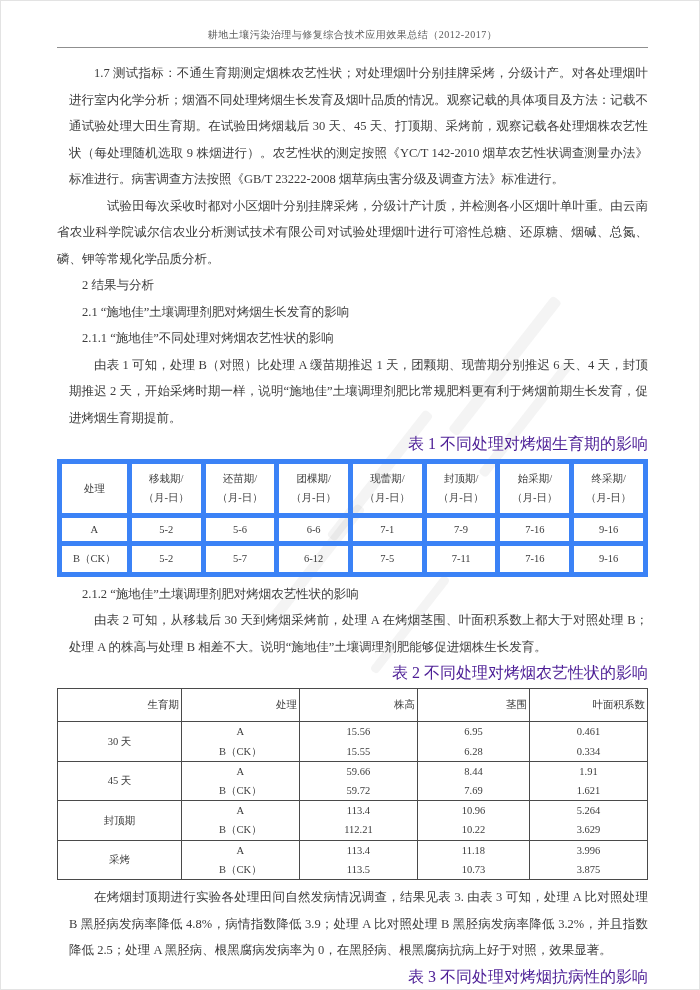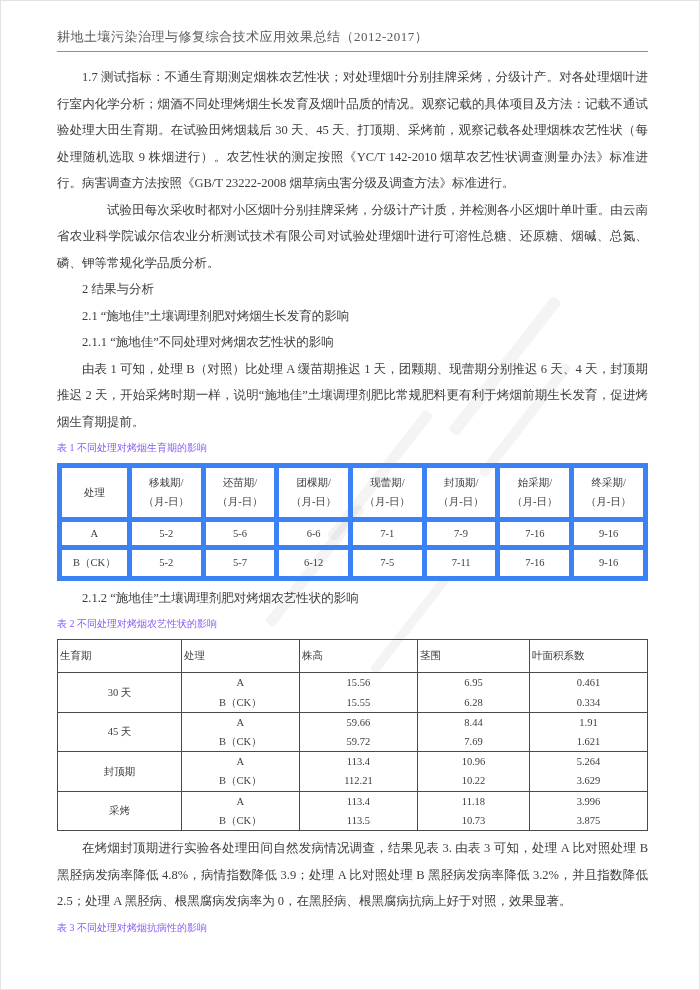--- a/index.html
+++ b/index.html
@@ -8,48 +8,48 @@
     width: 700px; height: 990px;
     position: relative;
     overflow: hidden;
     font-family: "Liberation Serif", "DejaVu Serif", serif;
     box-shadow: inset 0 0 0 1px #e3e3e3;
   }
   .page { padding: 28px 52px 0 57px; position: relative; z-index: 2; }
 
   
   .header-title {
-    font-size: 13px; color: #5a5a5a; text-align: left; letter-spacing: 0.5px;
+    font-size: 10px; color: #5a5a5a; text-align: center; letter-spacing: 0.5px;
   }
   .header-rule { border-bottom: 1.5px solid #8f8f8f; margin-top: 5px; }
 
   
   main { margin-top: 12px; color: #3c3c3c; font-size: 12.5px; }
   p.body, .heading { line-height: 26.5px; text-align: justify; }
-  .indent2 { text-indent: 2em; }
+  .indent2 { text-indent: 2em; margin-left: 12px; }
   .indent4 { text-indent: 4em; }
   .heading { text-indent: 2em; }
 
   
-  .table-caption { text-align: left; line-height: 26px; font-size: 10px; color: #8b5cf6; }
+  .table-caption { text-align: right; line-height: 26px; font-size: 16px; color: #4c1d95; }
 
   
   table {
     width: 100%; border-collapse: collapse;
     font-size: 10.5px; color: #3c3c3c;
     border: 1.5px solid #4a4a4a;
     margin: 2px 0 4px 0;
   }
   th { font-weight: normal; }
   .t1 th, .t1 td { border: 5px solid #3b82f6; text-align: center; }
   .t1 th { padding: 5px 2px; line-height: 1.85; }
   .t1 td { padding: 6px 2px; }
   .t1 .sub { display: block; }
 
-  .t2 th { border: 1px solid #4a4a4a; text-align: left; padding: 9px 2px; }
+  .t2 th { border: 1px solid #4a4a4a; text-align: right; padding: 9px 2px; }
   .t2 td { border-left: 1px solid #4a4a4a; border-right: 1px solid #4a4a4a;
            text-align: center; padding: 2px 2px; line-height: 1.45; }
   .t2 tr.grp-first td { border-top: 1px solid #4a4a4a; }
 
   
   .wm { position: absolute; z-index: 1; pointer-events: none; }
   .wm-stroke { position: absolute; background: rgba(110,110,110,0.08); border-radius: 4px; }
   .ws1 { left: 420px; top: 360px; width: 170px; height: 12px; transform: rotate(-52deg); }
   .ws2 { left: 455px; top: 415px; width: 140px; height: 10px; transform: rotate(-52deg); }
   .ws3 { left: 300px; top: 470px; width: 160px; height: 11px; transform: rotate(-52deg); }
@@ -116,20 +116,21 @@
           <td>6-12</td>
           <td>7-5</td>
           <td>7-11</td>
           <td>7-16</td>
           <td>9-16</td>
         </tr>
       </tbody>
     </table>
 
     <div class="heading">2.1.2 “施地佳”土壤调理剂肥对烤烟农艺性状的影响</div>
+    <p class="body indent2">由表 2 可知，从移栽后 30 天到烤烟采烤前，处理 A 在烤烟茎围、叶面积系数上都大于对照处理 B；处理 A 的株高与处理 B 相差不大。说明“施地佳”土壤调理剂肥能够促进烟株生长发育。</p>
 
     <div class="table-caption">表 2  不同处理对烤烟农艺性状的影响</div>
 
     <table class="t2">
       <tbody>
         <tr>
           <th style="width:21%">生育期</th>
           <th style="width:20%">处理</th>
           <th style="width:20%">株高</th>
           <th style="width:19%">茎围</th>

